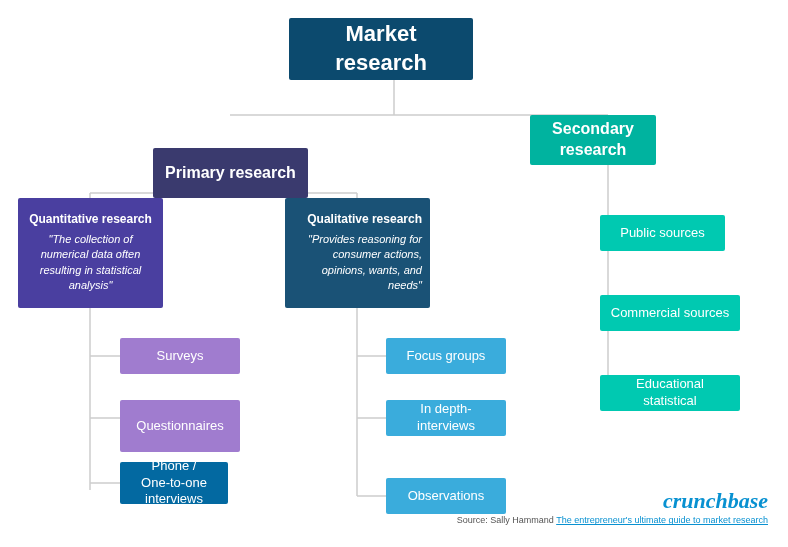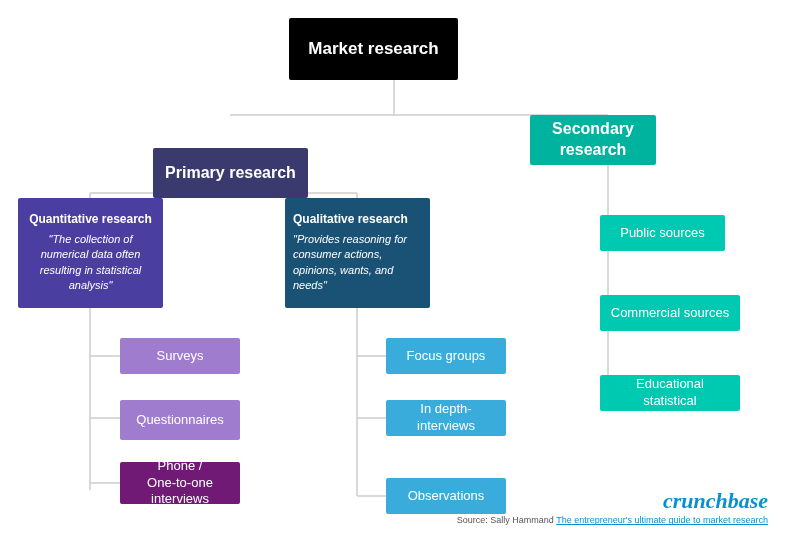--- a/index.html
+++ b/index.html
@@ -35,25 +35,25 @@
       align-items: center;
       justify-content: center;
       text-align: center;
       border-radius: 2px;
       font-size: 13px;
       line-height: 1.3;
       padding: 6px 10px;
     }
 
     .node-market-research {
-      background: #000000;
-      color: #fff;
-      font-size: 17px;
-      font-weight: bold;
-      width: 169px;
+      background: #0c4a6e;
+      color: #fff;
+      font-size: 22px;
+      font-weight: bold;
+      width: 184px;
       height: 62px;
       left: 289px;
       top: 18px;
     }
 
     .node-primary {
       background: #3a3a6e;
       color: #fff;
       font-size: 16px;
       font-weight: bold;
@@ -90,48 +90,48 @@
 
     .node-qualitative {
       background: #1a5276;
       color: #fff;
       font-size: 12px;
       font-weight: bold;
       width: 145px;
       height: 110px;
       left: 285px;
       top: 198px;
-      text-align: left;
+      text-align: right;
       padding: 8px;
     }
 
     
     .node-surveys {
       background: #a07ccf;
       color: #fff;
       width: 120px;
       height: 36px;
       left: 120px;
       top: 338px;
     }
 
     .node-questionnaires {
       background: #a07ccf;
       color: #fff;
       width: 120px;
-      height: 40px;
+      height: 52px;
       left: 120px;
       top: 400px;
       text-align: center;
     }
 
     .node-phone {
-      background: #701a75;
-      color: #fff;
-      width: 120px;
+      background: #0369a1;
+      color: #fff;
+      width: 108px;
       height: 42px;
       left: 120px;
       top: 462px;
     }
 
     
     .node-focus {
       background: #3aacdc;
       color: #fff;
       width: 120px;

